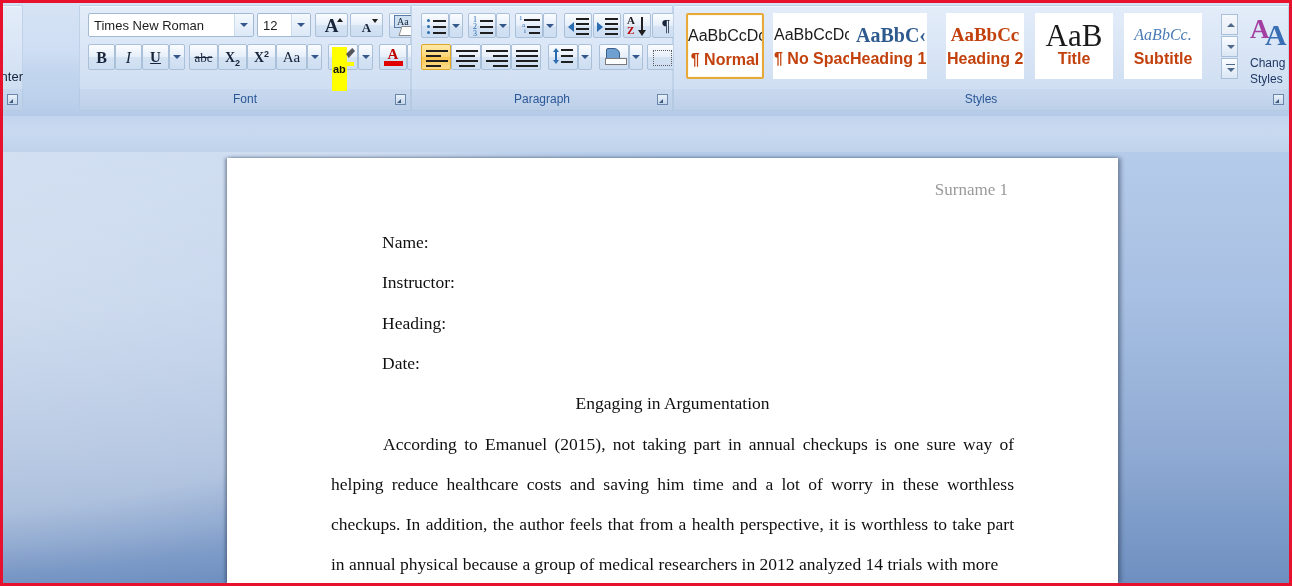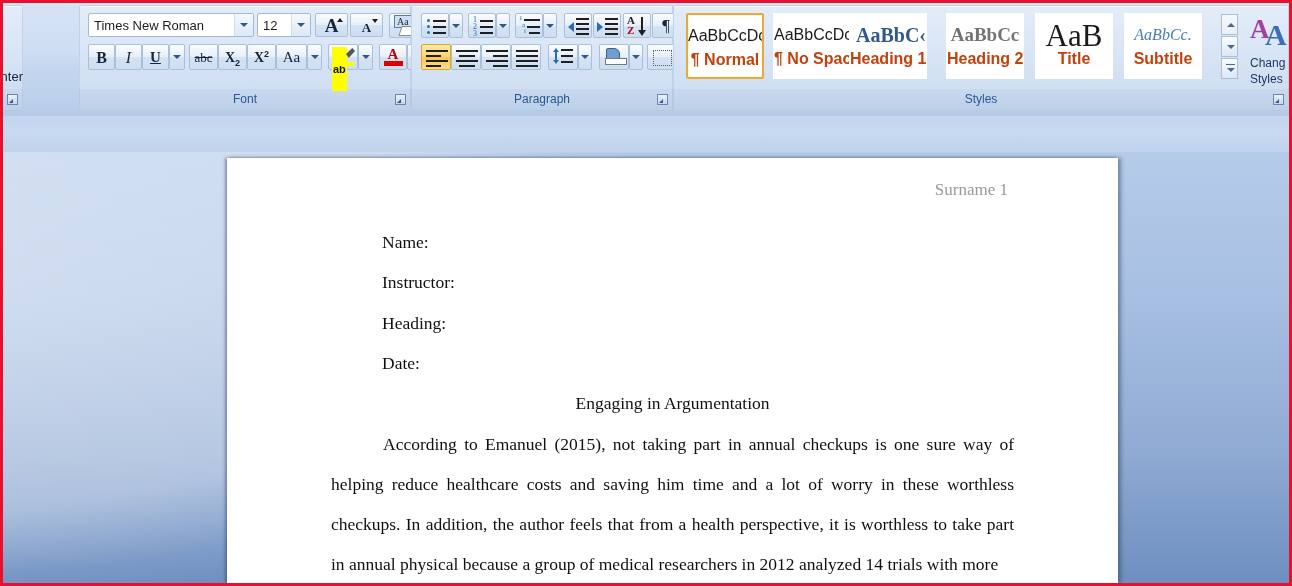--- a/index.html
+++ b/index.html
@@ -486,21 +486,21 @@
       </div>
       <div class="stylebox" style="left:100px;">
         <span class="sample" style="font-family:'Liberation Sans',sans-serif;font-size:16px;">AaBbCcDc</span>
         <span class="sname">¶ No Spaci...</span>
       </div>
       <div class="stylebox" style="left:176px;text-align:right;">
         <span class="sample sfont" style="font-size:20px;font-weight:bold;color:#2e5a8e;">AaBbC‹</span>
         <span class="sname">Heading 1</span>
       </div>
       <div class="stylebox" style="left:273px;">
-        <span class="sample sfont" style="font-size:19px;font-weight:bold;color:#737373;">AaBbCc</span>
+        <span class="sample sfont" style="font-size:19px;font-weight:bold;color:#c2410c;">AaBbCc</span>
         <span class="sname">Heading 2</span>
       </div>
       <div class="stylebox" style="left:451px;">
         <span class="sample sfont" style="font-size:16px;font-style:italic;color:#4a7bb5;">AaBbCc.</span>
         <span class="sname">Subtitle</span>
       </div>
       <div class="stylebox" style="left:362px;">
         <span class="sample sfont" style="font-size:31px;line-height:32px;color:#1a1a1a;">AaB</span>
         <span class="sname">Title</span>
       </div>

